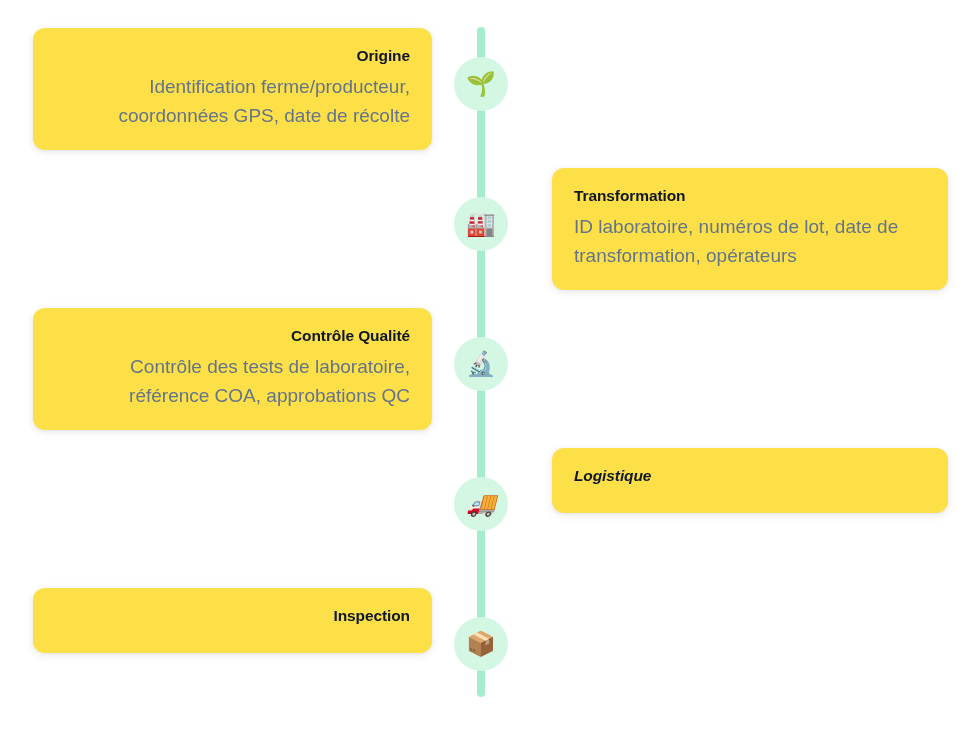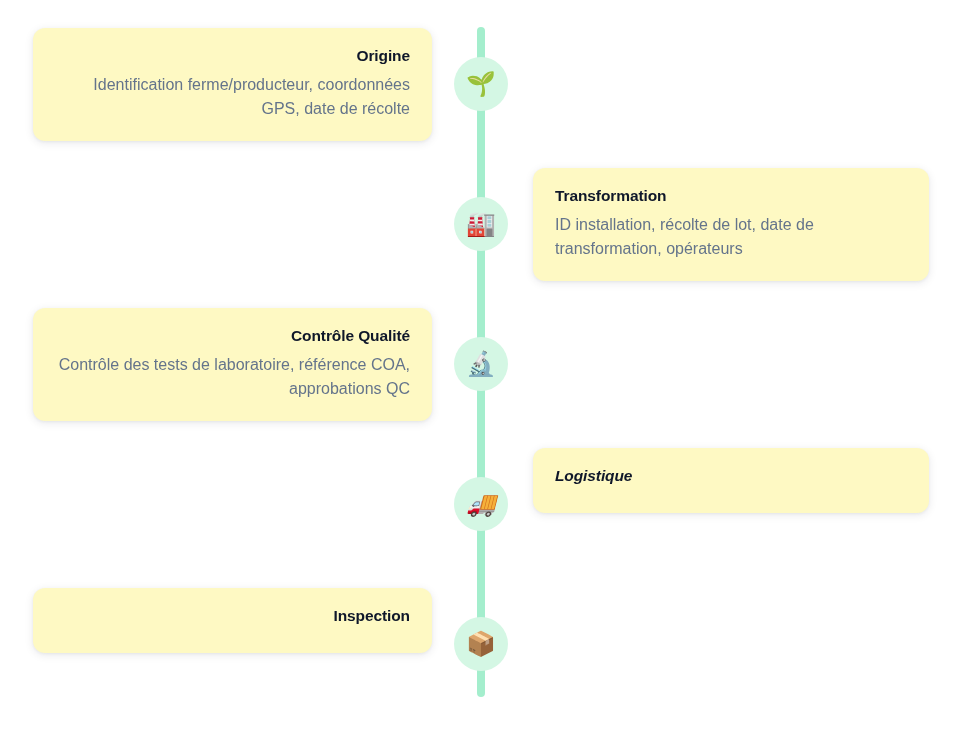--- a/index.html
+++ b/index.html
@@ -45,49 +45,49 @@
     position: relative;
     width: 977px;
     height: 112px;
   }
 
   
   .card {
     position: absolute;
     top: 0;
     box-sizing: border-box;
-    background: #fef9c3;
+    background: #fde047;
     border-radius: 12px;
     box-shadow: 0 2px 10px rgba(16, 24, 40, 0.09), 0 1px 3px rgba(16, 24, 40, 0.05);
     padding: 18px 22px 20px 22px;
   }
 
   .step.left .card {
     left: 33px;
     width: 399px;
     text-align: right;
   }
 
   .step.right .card {
-    left: 533px;
+    left: 552px;
     width: 396px;
     text-align: left;
   }
 
   .card-title {
     font-size: 15.5px;
     font-weight: bold;
     color: #0f172a;
     line-height: 1.3;
     margin: 0 0 7px 0;
     letter-spacing: -0.1px;
   }
 
   .card-desc {
-    font-size: 16px;
+    font-size: 19px;
     color: #64748b;
     line-height: 1.5;
     margin: 0;
   }
 
   
   .marker {
     position: absolute;
     left: 454px;
     top: 29px;
@@ -123,21 +123,21 @@
       <div class="marker">
         <span class="marker-icon">🌱</span>
       </div>
     </div>
   </div>
 
   <div class="step right" style="top: 168px;">
     <div class="step-row">
       <div class="card">
         <p class="card-title">Transformation</p>
-        <p class="card-desc">ID installation, récolte de lot, date de transformation, opérateurs</p>
+        <p class="card-desc">ID laboratoire, numéros de lot, date de transformation, opérateurs</p>
       </div>
       <div class="marker">
         <span class="marker-icon">🏭</span>
       </div>
     </div>
   </div>
 
   <div class="step left" style="top: 308px;">
     <div class="step-row">
       <div class="card">

